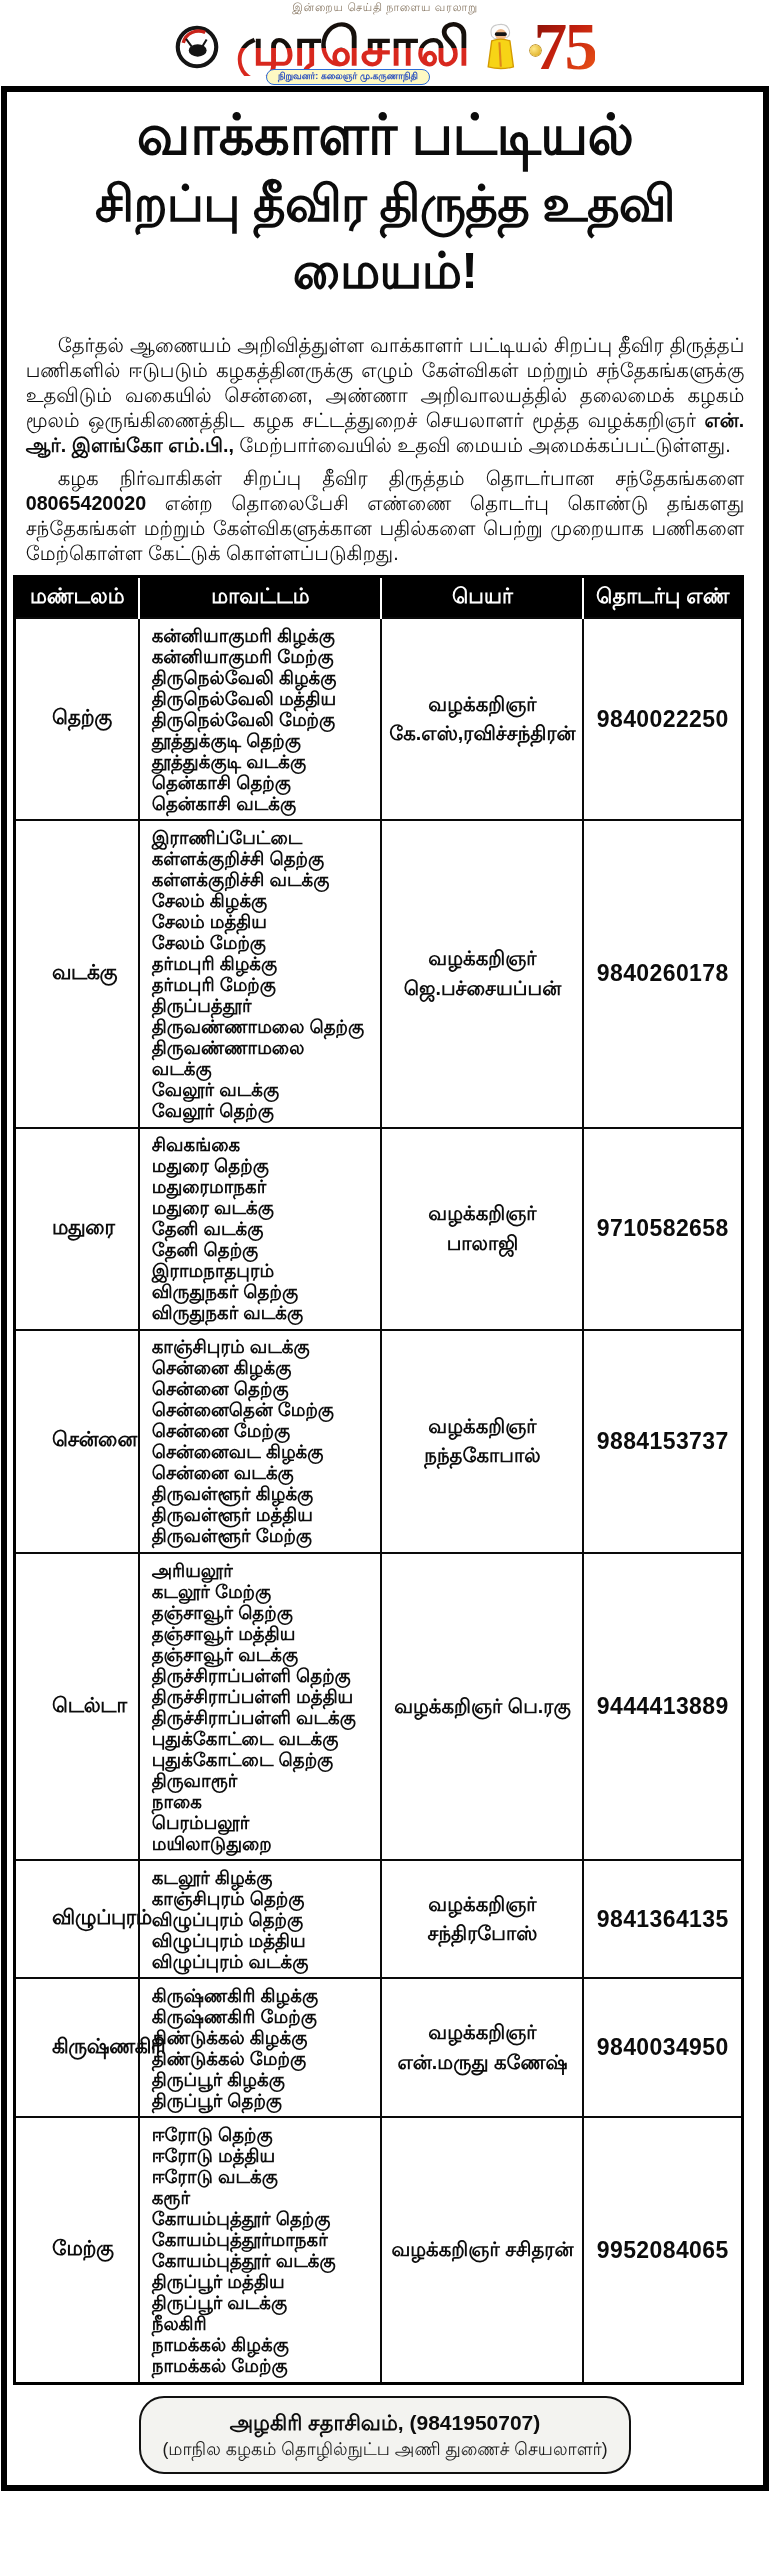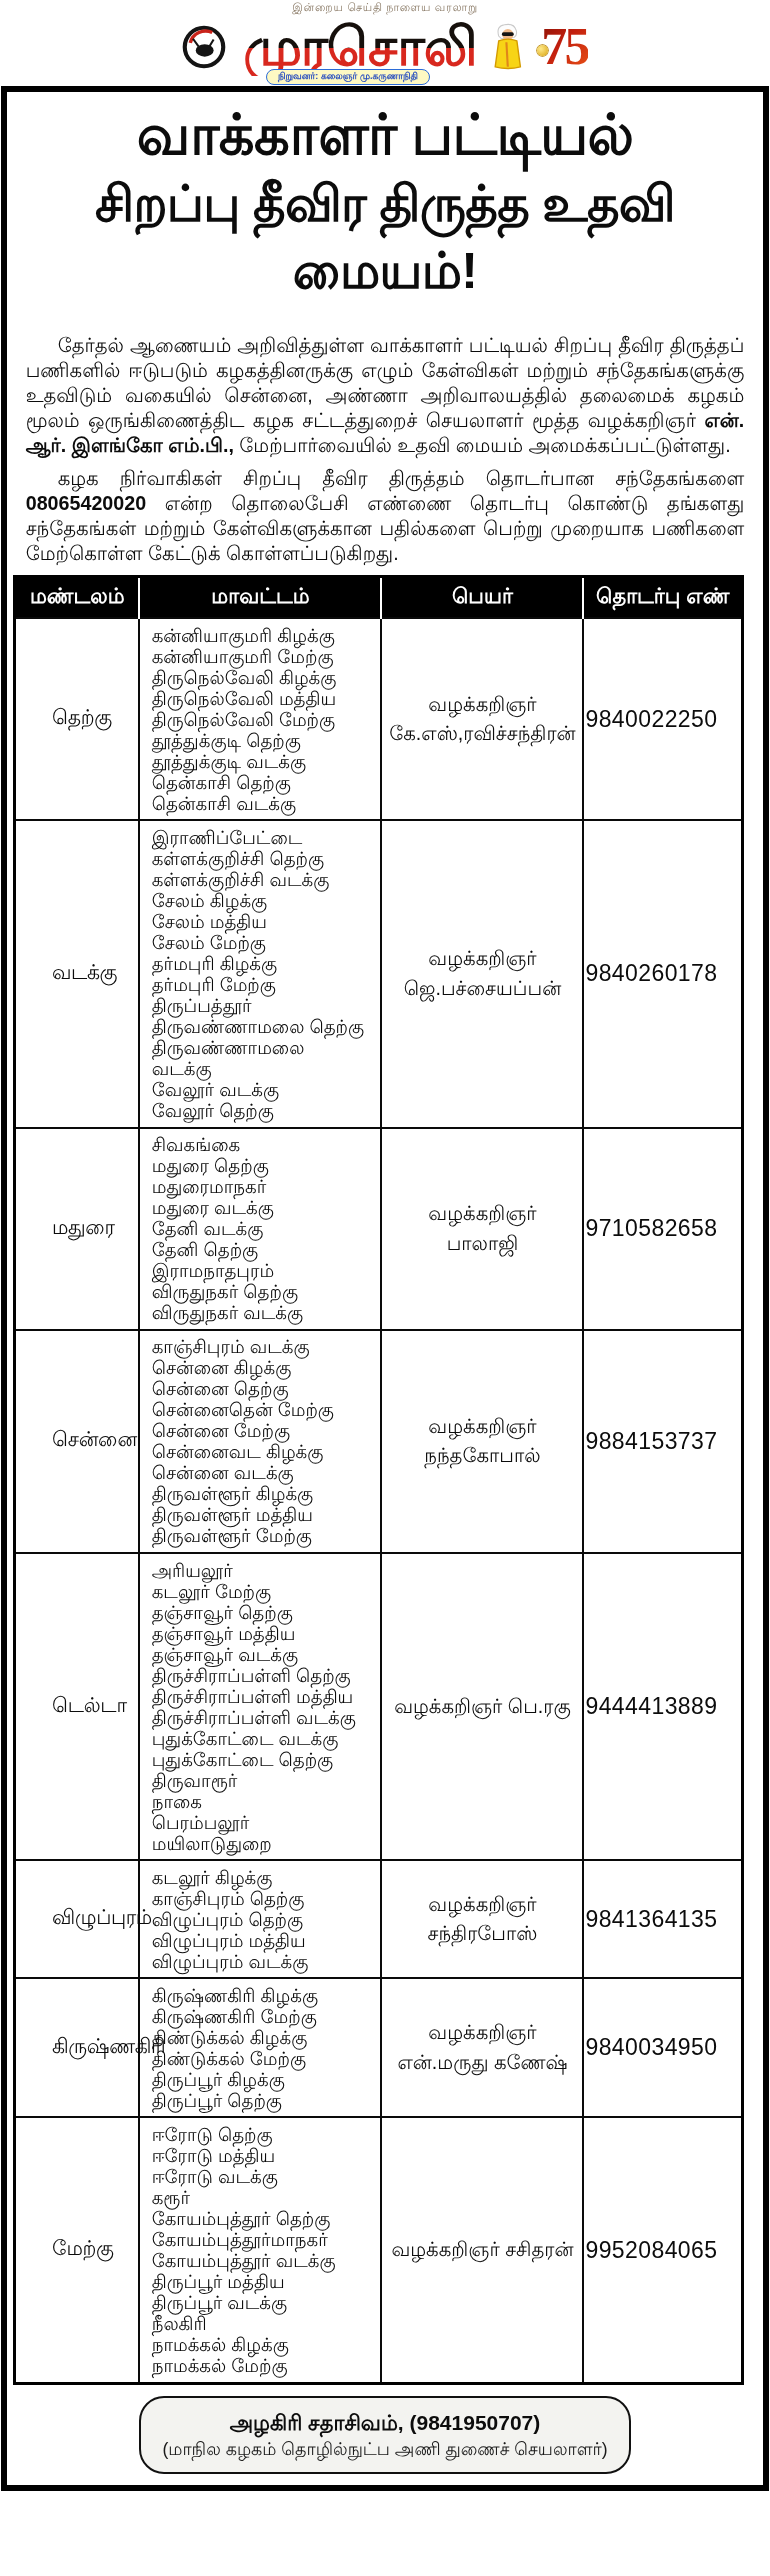--- a/index.html
+++ b/index.html
@@ -24,21 +24,21 @@
   @supports ((-webkit-background-clip:text) or (background-clip:text)){
     .wordmark{
       background:linear-gradient(#16100c 0 53%, #d8281e 53% 100%);
       -webkit-background-clip:text;background-clip:text;
       -webkit-text-fill-color:transparent;color:transparent;
     }
   }
   .figure svg{display:block;}
   .seventyfive{
     position:relative;
-    font-size:52px;font-weight:800;line-height:67px;letter-spacing:-2.8px;
+    font-size:67px;font-weight:800;line-height:67px;letter-spacing:-2.8px;
     color:#b71c0c;font-family:"Liberation Serif","DejaVu Serif",serif;
   }
   @supports ((-webkit-background-clip:text) or (background-clip:text)){
     .seventyfive{
       background:linear-gradient(135deg,#7e0f06 0%,#c21f0e 45%,#f05a17 100%);
       -webkit-background-clip:text;background-clip:text;
       -webkit-text-fill-color:transparent;color:transparent;
     }
   }
   .gold-chip{
@@ -75,28 +75,28 @@
     width:618px;margin:8.4px 5.6px 0;border-collapse:collapse;table-layout:fixed;
     border:3.5px solid #000;
   }
   table.zones th{
     background:#000;color:#fff;font-size:21px;font-weight:800;
     padding:6.3px 2.8px;text-align:center;border-right:2.1px solid #fff;
   }
   table.zones th:last-child{border-right:none;}
   table.zones td{
     border:2.8px solid #0a0a0a;vertical-align:middle;
-    font-weight:400;background:#fff;margin-top:31px;
+    font-weight:700;background:#fff;margin-top:31px;
   }
   td.zone{width:125px;text-align:left;font-size:20.4px;letter-spacing:-0.4px;padding-left:36px;}
   td.districts{width:242px;padding:5.6px 4.2px 5.6px 11.2px;font-size:18.3px;}
   td.districts div{line-height:21px;white-space:nowrap;}
   td.advname{width:202px;text-align:center;font-size:19.7px;padding:2.8px;}
   td.advname div{line-height:29.5px;}
-  td.phone{width:159px;font-size:23px;letter-spacing:0.4px;}
+  td.phone{width:159px;text-align:center;font-size:23px;letter-spacing:0.4px;}
 
   
   .coord{
     width:457px;margin:11.2px auto 7px;border:2.8px solid #111;border-radius:25px;
     background:#f3f3f0;text-align:center;padding:9.8px 15.5px 11.2px;
   }
   .coord-head{font-size:21px;font-weight:800;text-decoration:underline;line-height:28px;}
   .coord-name{font-size:21px;font-weight:800;line-height:28px;margin-top:1.4px;}
   .coord-role{font-size:17.6px;font-weight:400;line-height:24px;color:#191919;}
 </style>

